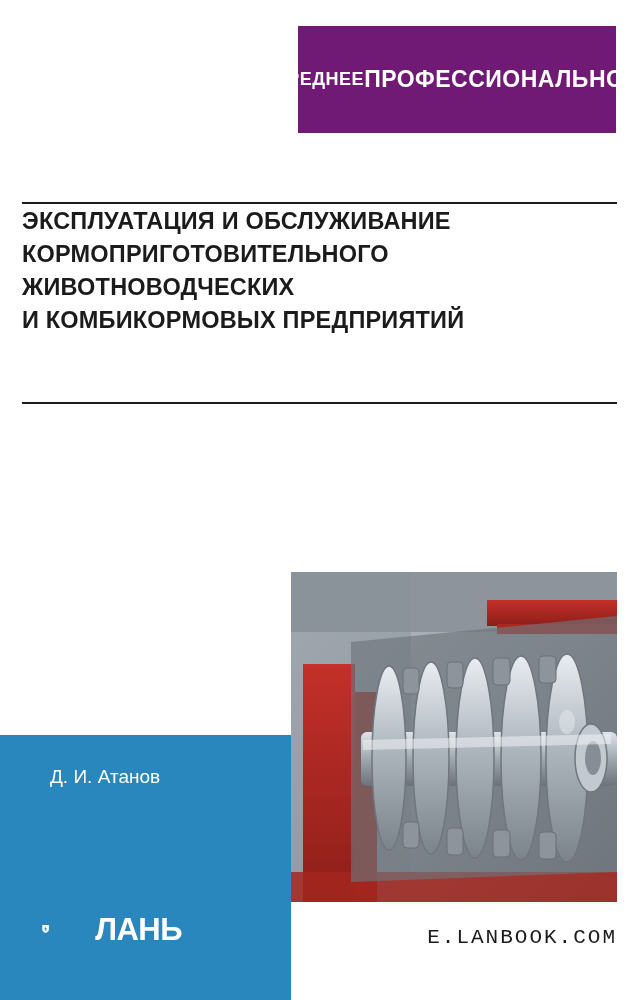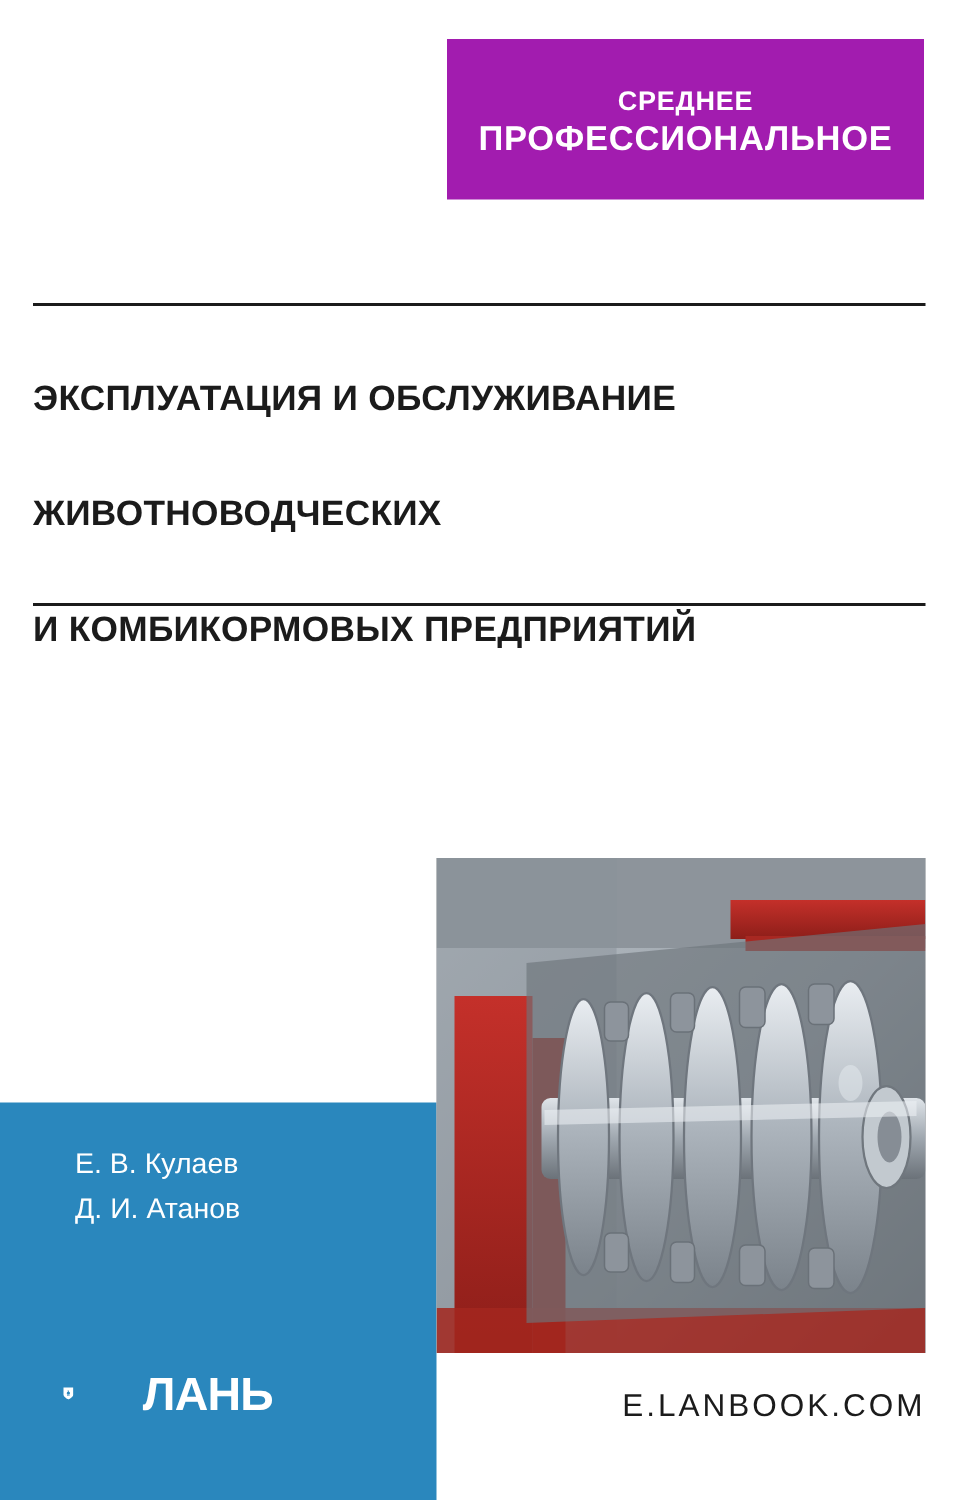--- a/index.html
+++ b/index.html
@@ -21,24 +21,24 @@
     overflow: hidden;
   }
 
   
   .banner {
     position: absolute;
     left: 298px;
     top: 26px;
     width: 318px;
     height: 107px;
-    background: #a21caf;
+    background: #701a75;
     color: #ffffff;
     display: flex;
-    flex-direction: column;
+    flex-direction: row;
     align-items: center;
     justify-content: center;
     text-align: center;
     letter-spacing: 0.5px;
   }
   .banner-line {
     font-size: 19px;
     font-weight: bold;
     line-height: 25px;
     white-space: nowrap;
@@ -55,21 +55,20 @@
     width: 595px;
     height: 185px;
   }
   .title-band .title-line {
     font-size: 23.5px;
     font-weight: bold;
     line-height: 33px;
     color: #1b1b1b;
     letter-spacing: 0.2px;
     white-space: nowrap;
-    margin-top: 44px;
   }
   .title-rule-top {
     position: absolute;
     left: 22px;
     top: 202px;
     width: 595px;
     height: 2px;
     background: #1b1b1b;
   }
   .title-rule-bottom {
@@ -141,39 +140,40 @@
   }
 
   
   .site {
     position: absolute;
     right: 22px;
     top: 926px;
     font-size: 21px;
     letter-spacing: 2px;
     color: #1b1b1b;
-    font-family: Liberation Sans, sans-serif;
+    font-family: Liberation Mono, monospace;
     white-space: nowrap;
   }
 </style>
 </head>
 <body>
 
 <div class="cover">
 
   <div class="banner">
     <div class="banner-line l1">СРЕДНЕЕ</div>
     <div class="banner-line l2">ПРОФЕССИОНАЛЬНОЕ</div>
   </div>
 
   <div class="title-rule-top"></div>
   <div class="title-rule-bottom"></div>
 
   <div class="title-band">
     <div class="title-line">ЭКСПЛУАТАЦИЯ И ОБСЛУЖИВАНИЕ</div>
+    <div class="title-line">КОРМОПРИГОТОВИТЕЛЬНОГО</div>
     <div class="title-line">ЖИВОТНОВОДЧЕСКИХ</div>
     <div class="title-line">И КОМБИКОРМОВЫХ ПРЕДПРИЯТИЙ</div>
   </div>
 
   <div class="bottom-band"></div>
 
   <div class="photo">
     <svg width="326" height="330" viewBox="0 0 326 330" xmlns="http://www.w3.org/2000/svg">
       <defs>
         <linearGradient id="bgsteel" x1="0" y1="0" x2="1" y2="1">
@@ -234,21 +234,20 @@
 
       <ellipse cx="300" cy="186" rx="16" ry="34" fill="#c2c9cf" stroke="#70777e" stroke-width="1.5"></ellipse>
       <ellipse cx="302" cy="186" rx="8" ry="17" fill="#868d95"></ellipse>
 
       <path d="M72 168 L320 162 L320 172 L72 178 Z" fill="#eef2f5" opacity="0.55"></path>
       <ellipse cx="276" cy="150" rx="8" ry="12" fill="#e6ebef" opacity="0.5"></ellipse>
     </svg>
   </div>
 
   <div class="authors">
-    <div class="author">Е. В. Кулаев</div>
     <div class="author">Д. И. Атанов</div>
   </div>
 
   <div class="logo">
     <svg class="shield" viewBox="0 0 44 52" xmlns="http://www.w3.org/2000/svg">
       <path d="M2 2 H42 V30 C42 42 22 50 22 50 C22 50 2 42 2 30 Z" fill="#ffffff"></path>
       <g fill="#2a87bd">
         <path d="M20 12 l2 5 l2 -5 l1 6 l-3 2 l-3 -2 z"></path>
         <path d="M17 20 h10 l2 6 l-3 2 v8 h-3 v-7 h-2 v7 h-3 v-8 l-3 -2 z"></path>
       </g>

